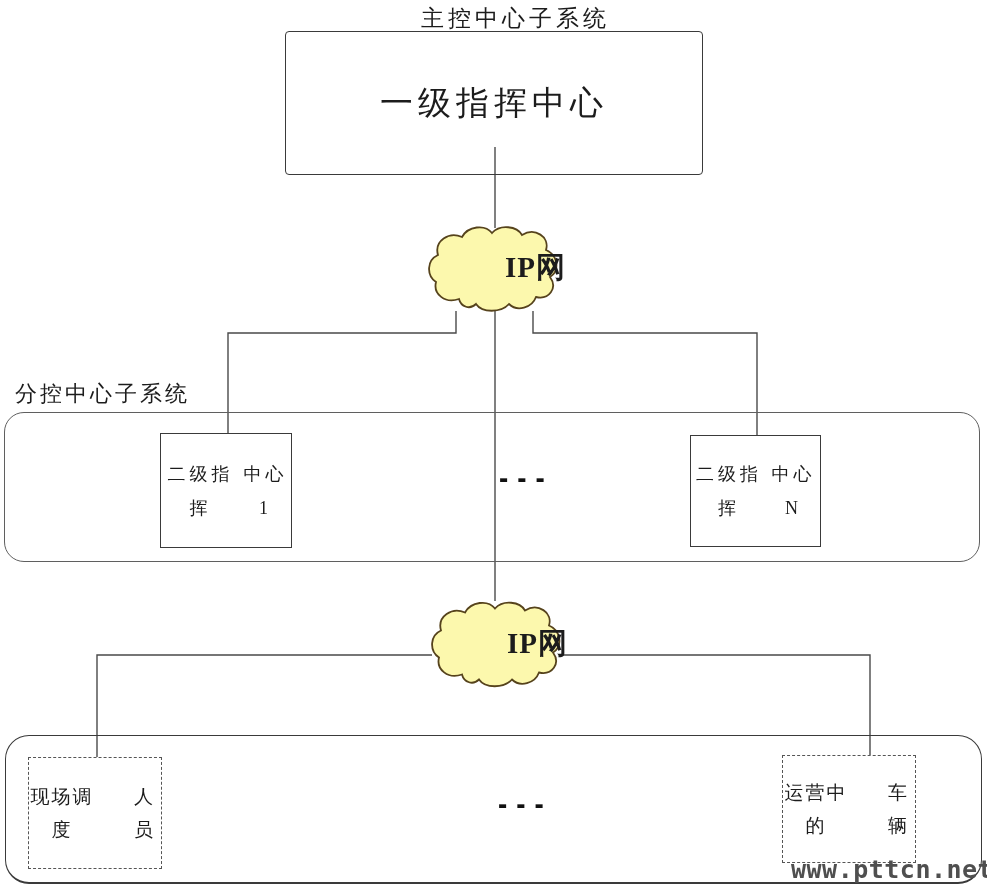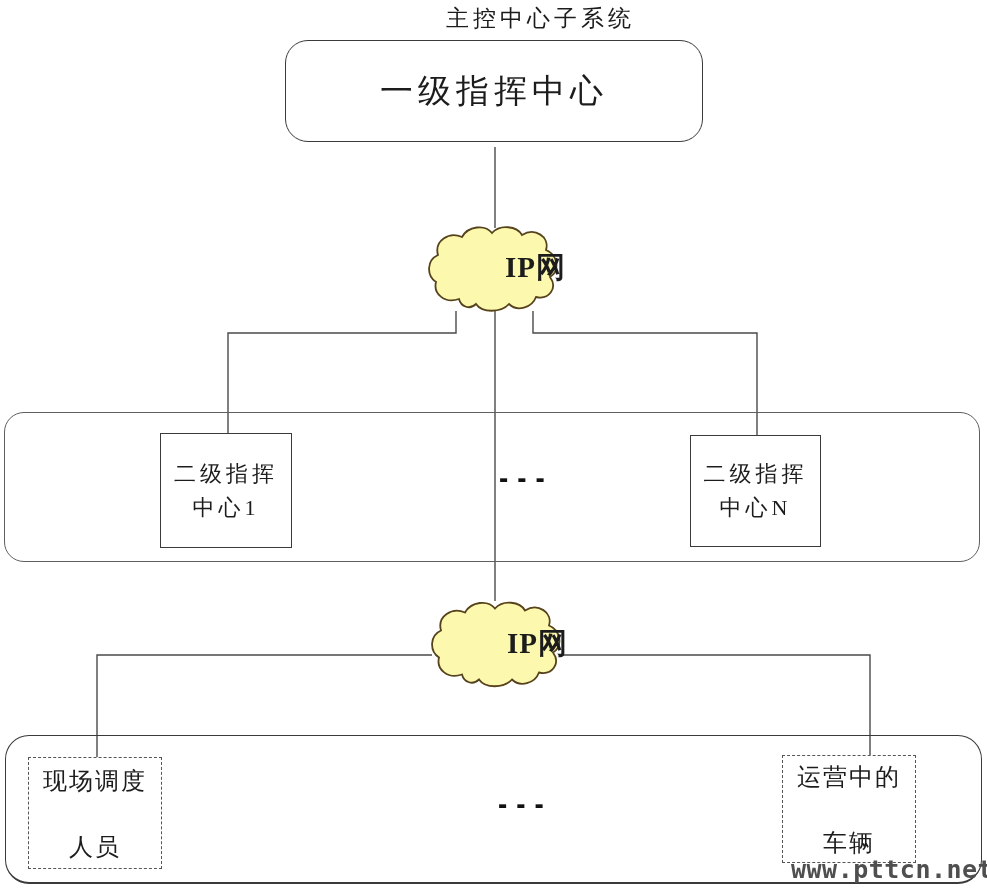--- a/index.html
+++ b/index.html
@@ -11,50 +11,50 @@
   #connectors { position:absolute; left:0; top:0; z-index:1; }
   .connector { fill:none; stroke:var(--line,#4a4a4a); stroke-width:1.4; }
 
   
   .box {
     position:absolute; box-sizing:border-box; background:transparent;
     display:flex; align-items:center; justify-content:center;
     text-align:center; z-index:2;
   }
   #top-box {
-    left:285px; top:40px; width:418px; height:102px;
-    border:1.6px solid var(--border,#3a3a3a); border-radius:23px;
+    left:285px; top:31px; width:418px; height:144px;
+    border:1.6px solid var(--border,#3a3a3a); border-radius:4px;
     font-size:33px; letter-spacing:5px; z-index:2;
   }
   #mid-container {
     left:4px; top:412px; width:976px; height:150px;
     border:1.2px solid #5f5f5f; border-radius:20px; z-index:2;
   }
   #bottom-container {
     left:5px; top:735px; width:977px; height:149px;
     border:1.6px solid var(--border,#3a3a3a); border-bottom-width:2.5px;
     border-radius:24px; z-index:2;
   }
   .small-box {
     border:1.2px solid var(--border,#3a3a3a); z-index:3;
-    flex-direction:column; font-size:22px; letter-spacing:4px; line-height:34px;
+    flex-direction:row; font-size:18px; letter-spacing:4px; line-height:34px;
   }
   #box1 { left:160px; top:433px; width:132px; height:115px; }
   #boxN { left:690px; top:435px; width:131px; height:112px; }
   .dashed-box {
-    border:1.3px dashed #555; z-index:3; flex-direction:column;
-    font-family:"Liberation Sans", sans-serif; font-size:24px;
+    border:1.3px dashed #555; z-index:3; flex-direction:row;
+    font-family:"Liberation Sans", sans-serif; font-size:19px;
     letter-spacing:2px; line-height:33px;gap:33px;
   }
   #dashed1 { left:28px;  top:757px; width:134px; height:112px; }
   #dashed2 { left:782px; top:755px; width:134px; height:108px; }
 
   
   .float-label { position:absolute; z-index:2; white-space:nowrap; }
-  #top-label { left:421px; top:3px;  font-size:23px; letter-spacing:4px;margin-left:25px; }
+  #top-label { left:421px; top:3px;  font-size:23px; letter-spacing:4px; }
   #sub-label { left:15px;  top:379px; font-size:22px; letter-spacing:3px; }
 
   
   .cloud { position:absolute; z-index:3; display:flex; align-items:center; justify-content:flex-end; }
   #cloud1 { left:424px; top:222px; width:142px; height:92px; }
   #cloud2 { left:428px; top:597px; width:140px; height:93px; }
   .cloud svg { position:absolute; left:0; top:0; width:100%; height:100%; }
   .cloud-path { fill:var(--cloud-fill,#FCF8AD); stroke:var(--cloud-stroke,#4a3a12); stroke-width:1.8; }
   .cloud-label { position:relative; z-index:1; font-weight:bold; font-size:29px; letter-spacing:1px; }
 
@@ -94,20 +94,21 @@
     <span>一级指挥中心</span>
   </div>
 
   <div id="cloud1" class="cloud">
     <svg viewBox="0 0 140 92">
       <path class="cloud-path" d="M34,77 C20,82 8,72 11,60 C1,53 2,38 13,33 C9,19 24,9 37,15 C43,4 60,2 67,11 C75,2 92,4 97,13 C110,5 125,15 121,28 C133,33 135,49 125,55 C133,66 124,78 111,75 C107,86 92,90 84,82 C76,91 57,91 51,82 C45,88 36,85 34,77 Z"></path>
     </svg>
     <span class="cloud-label">IP网</span>
   </div>
 
+  <div id="sub-label" class="float-label">分控中心子系统</div>
 
   <div id="mid-container" class="box"></div>
 
   <div id="box1" class="box small-box">
     <span>二级指挥</span>
     <span>中心1</span>
   </div>
 
   <div id="dots-mid" class="dots">...</div>
 

